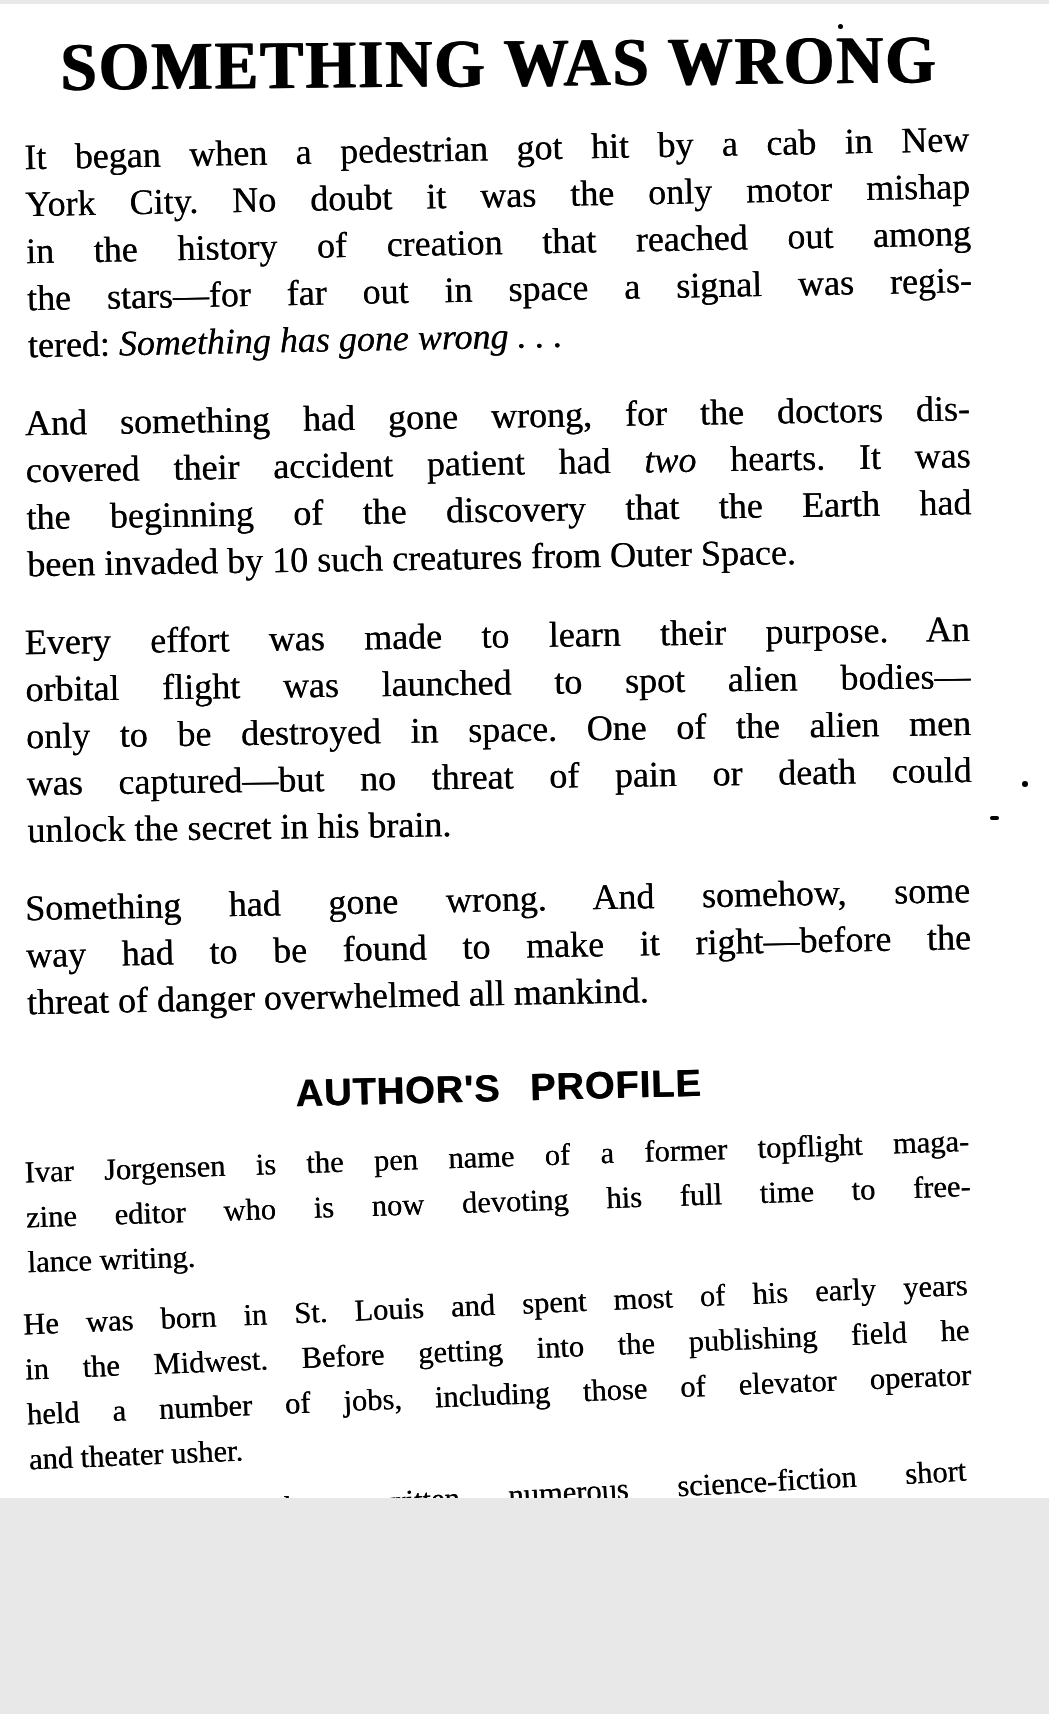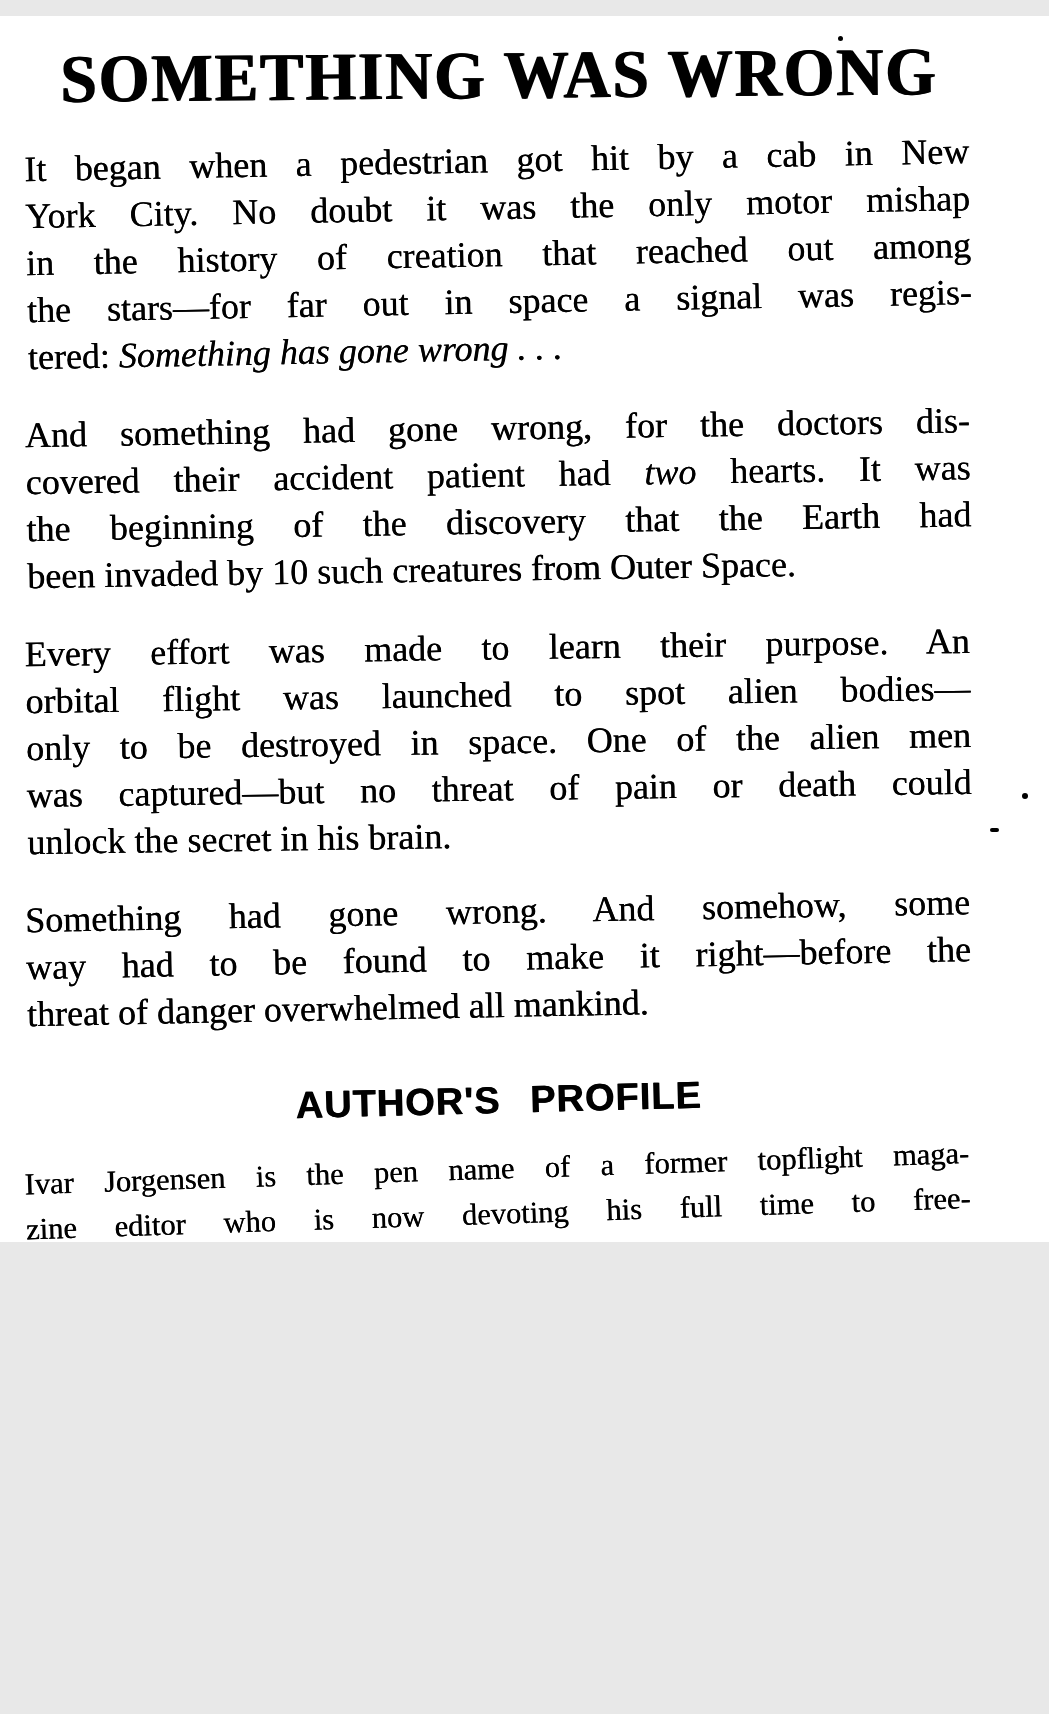--- a/index.html
+++ b/index.html
@@ -1,20 +1,20 @@
 <!DOCTYPE html>
 <html><head>
 <meta charset="utf-8">
 <style>
   html, body { margin: 0; padding: 0; background: #e8e8e8; }
   .page {
     position: relative;
     width: 1049px;
-    height: 1226px;
-    margin: 16px auto;
+    height: 1494px;
+    margin: 4px auto;
     background: #ffffff;
     color: #000000;
     overflow: hidden;
     font-family: "Liberation Serif", serif;
   }
   .content {
     padding: 22px 78px 0 26px; 
   }
   .title {
     font-family: "Liberation Serif", serif;

